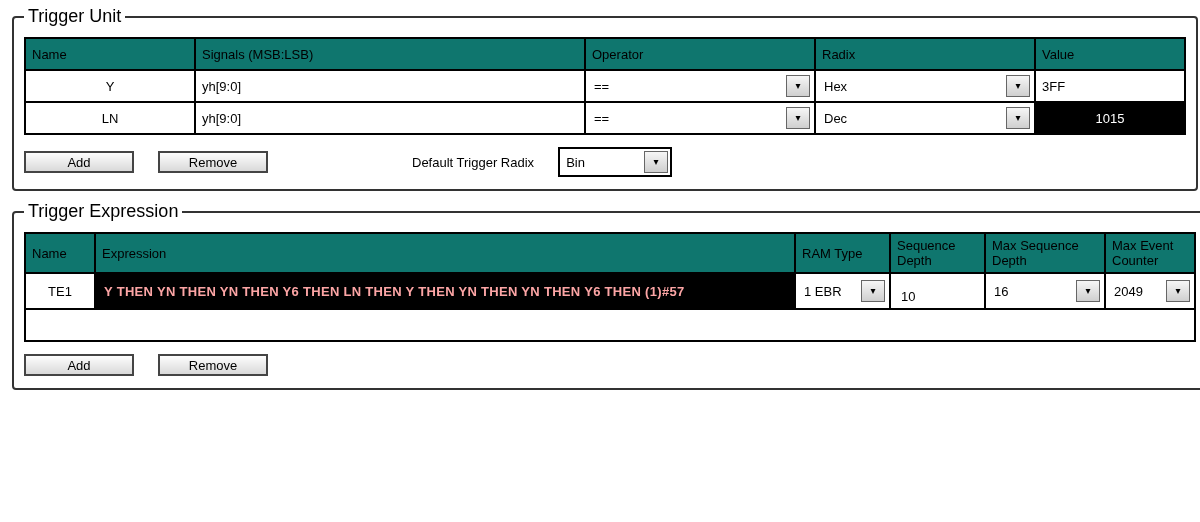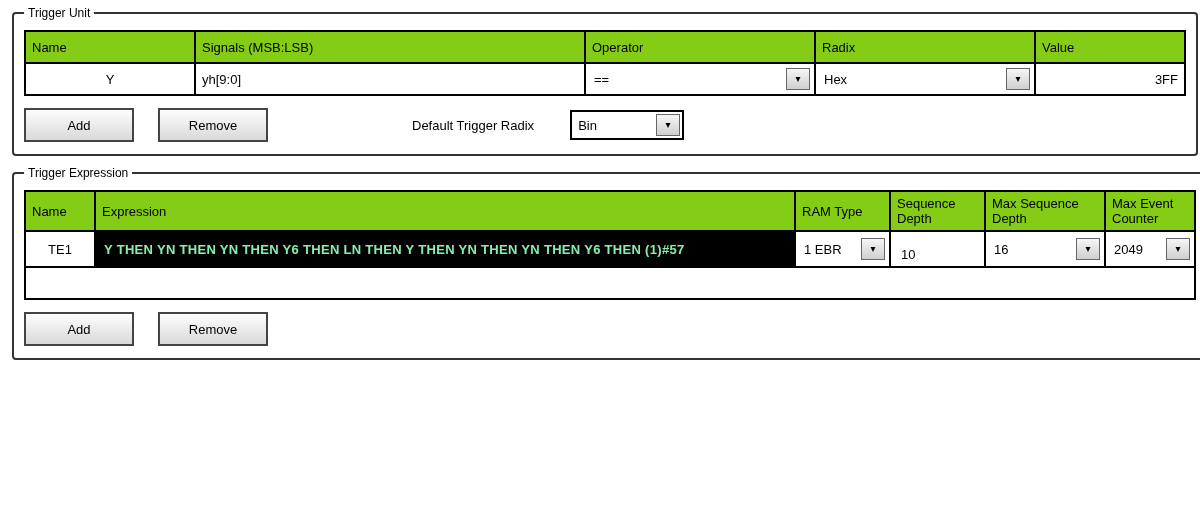--- a/index.html
+++ b/index.html
@@ -1,36 +1,36 @@
 <!DOCTYPE html>
 <html><head>
 <meta charset="utf-8">
 <style>
   html,body{margin:0;padding:0;background:#fff;font-family:Tahoma,Arial,sans-serif;font-size:13px;color:#000}
   .canvas{width:1200px;height:522px;box-sizing:border-box;padding:6px 12px}
   fieldset{border:2px solid #333;border-radius:4px;margin:0 0 10px 0;padding:10px 10px 12px 10px}
-  legend{padding:0 4px;font-size:12px}
+  legend{padding:0 4px;font-size:18px}
   table.grid{width:100%;border-collapse:collapse;table-layout:fixed}
   table.grid th,table.grid td{border:2px solid #000;padding:4px 6px;background:#fff;height:22px;vertical-align:middle}
-  table.grid th{text-align:left;font-weight:normal;background:#84cc16}
+  table.grid th{text-align:left;font-weight:normal;background:#0f766e}
   .name-cell{text-align:center}
-  .value-cell{text-align:right}
+  .value-cell{text-align:left}
   .value-inv{background:#000!important;color:#fff;text-align:center}
   .cell-select{position:relative;padding:0 2px!important}
   .sel-wrap{display:flex;align-items:center;height:100%}
   .sel-text{flex:1;padding:0 6px;white-space:nowrap;overflow:hidden}
   .sel-btn{width:22px;height:20px;border:1px solid #666;background:linear-gradient(#f6f6f6,#cfcfcf);display:flex;align-items:center;justify-content:center;margin-right:2px}
   .sel-btn span{font-size:10px;line-height:1}
-  .btn{min-width:110px;height:34px;border:2px solid #444;background:linear-gradient(#fdfdfd,#d9d9d9);font:inherit;cursor:default}
+  .btn{min-width:110px;height:22px;border:2px solid #444;background:linear-gradient(#fdfdfd,#d9d9d9);font:inherit;cursor:default}
   .btn-row{display:flex;align-items:center;gap:24px;margin-top:12px}
-  .radix-label{margin-left:120px;margin-right:12px}
+  .radix-label{margin-left:120px;margin-right:0}
   .radix-select{display:inline-flex;align-items:center;border:2px solid #000;height:26px;width:110px;background:#fff}
   .radix-select .sel-text{flex:1;padding:0 6px}
   .te-body{height:86px}
-  .expr-cell{background:#000!important;color:#86efac;font-weight:bold;letter-spacing:.3px;padding:6px 8px!important;white-space:nowrap;overflow:hidden}
+  .expr-cell{background:#000!important;color:#fca5a5;font-weight:bold;letter-spacing:.3px;padding:6px 8px!important;white-space:nowrap;overflow:hidden}
   .te-name{text-align:center}
   .input-like{display:flex;align-items:flex-end;height:100%;padding:0 4px}
   col.c-name{width:170px}
   col.c-sig{width:390px}
   col.c-op{width:230px}
   col.c-rad{width:220px}
   col.c-val{width:150px}
   col.te-name-c{width:70px}
   col.te-expr-c{width:700px}
   col.te-ram-c{width:95px}
@@ -77,20 +77,41 @@
           </td>
           <td class="cell-select">
             <div class="sel-wrap">
               <span class="sel-text">Hex</span>
               <span class="sel-btn">
                   <span>▾</span>
                 </span>
             </div>
           </td>
           <td class="value-cell">3FF</td>
+        </tr>
+        <tr>
+          <td class="name-cell">LN</td>
+          <td>yh[9:0]</td>
+          <td class="cell-select">
+            <div class="sel-wrap">
+              <span class="sel-text">==</span>
+              <span class="sel-btn">
+                  <span>▾</span>
+                </span>
+            </div>
+          </td>
+          <td class="cell-select">
+            <div class="sel-wrap">
+              <span class="sel-text">Dec</span>
+              <span class="sel-btn">
+                  <span>▾</span>
+                </span>
+            </div>
+          </td>
+          <td class="value-inv">1015</td>
         </tr>
       </tbody>
     </table>
 
     <div class="btn-row">
       <button class="btn">Add</button>
       <button class="btn">Remove</button>
       <span class="radix-label">Default Trigger Radix</span>
       <span class="radix-select">
         <span class="sel-text">Bin</span>

